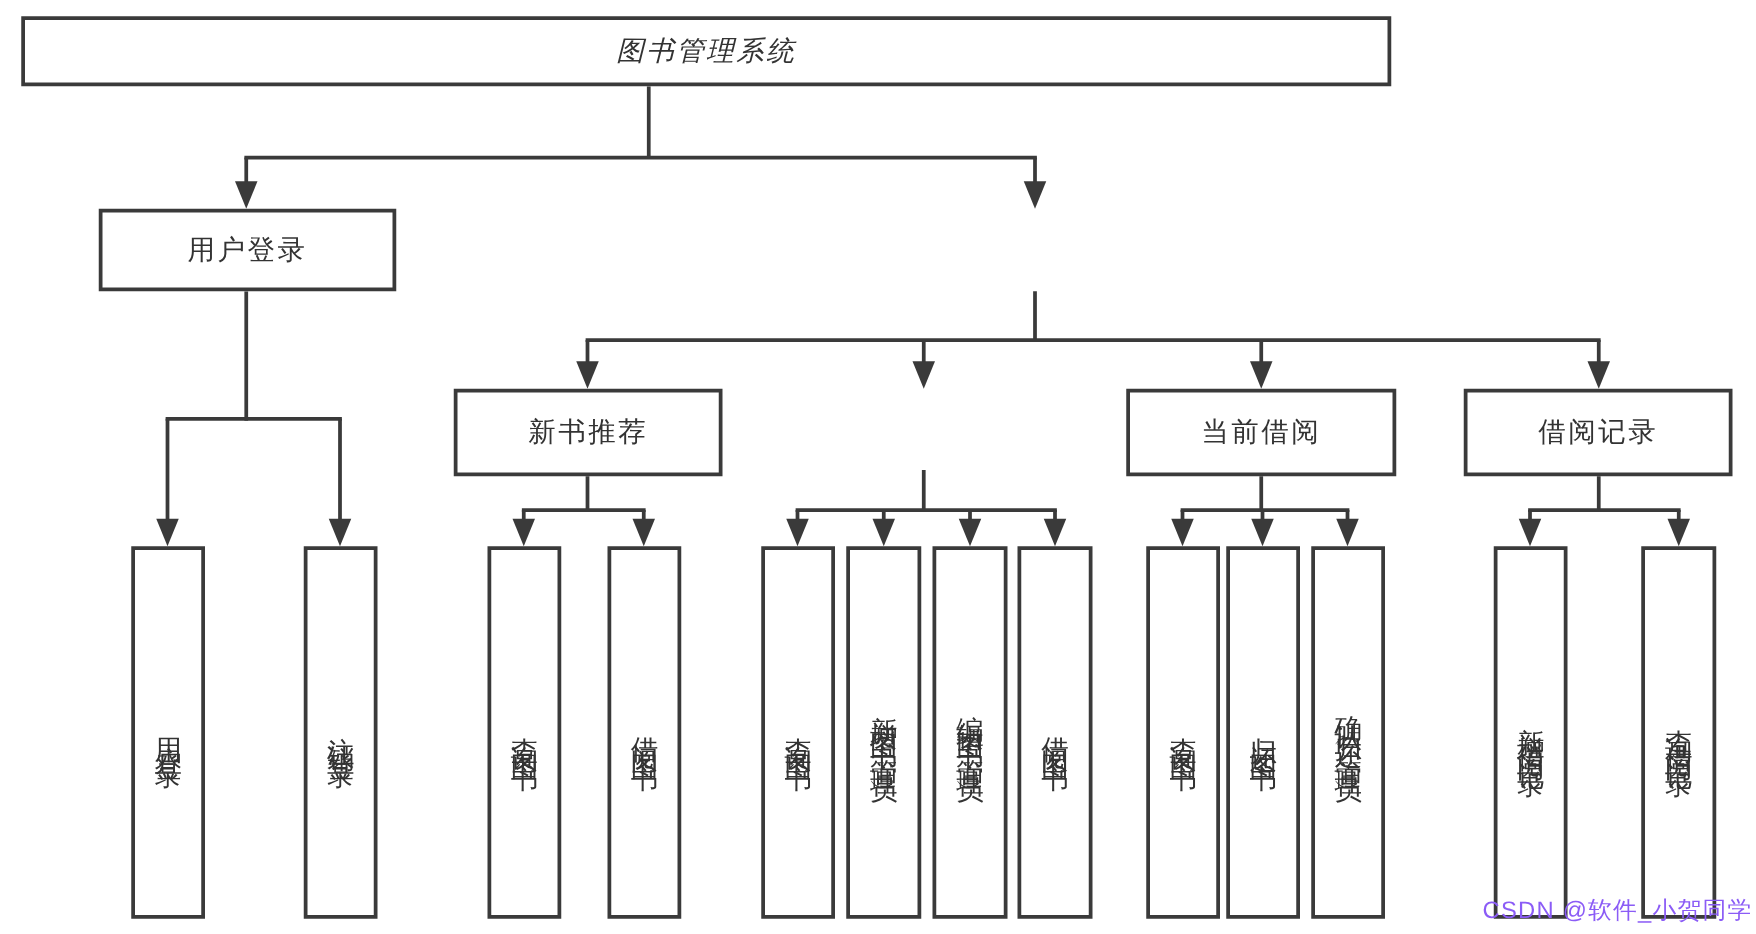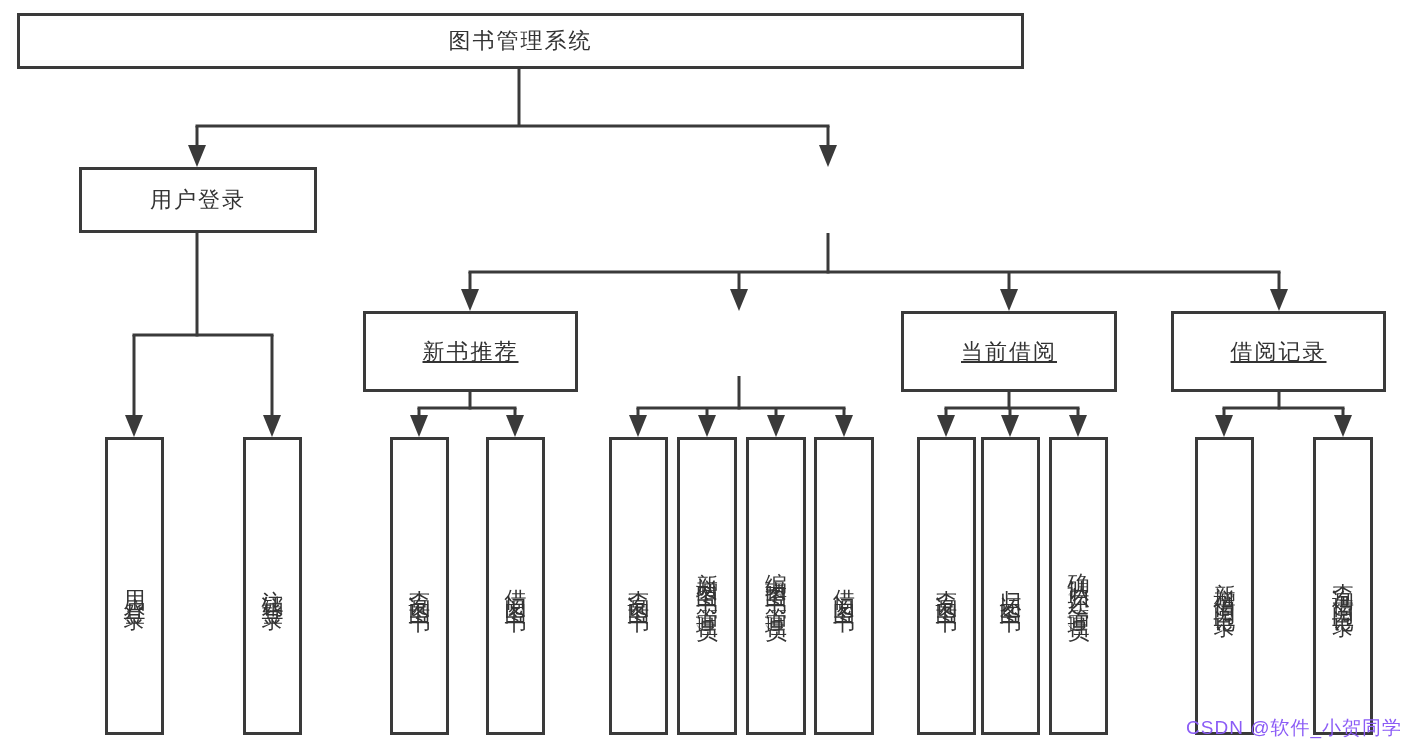--- a/index.html
+++ b/index.html
@@ -27,23 +27,23 @@
     align-items: center;
     justify-content: center;
     color: #333333;
     z-index: 2;
   }
   .h-label {
     font-size: 22px;
     letter-spacing: 2px;
     white-space: nowrap;
   }
-  .root-box  { left: 17px;  top: 13px;  width: 1007px; height: 56px; }
+  .root-box  { left: 17px;  top: 13px;  width: 1096px; height: 56px; font-style: italic; }
   .lvl2      { top: 167px; height: 66px; }
-  .lvl3      { top: 311px; height: 81px; text-decoration: underline; }
+  .lvl3      { top: 311px; height: 70px; }
   .leaf      { top: 437px; height: 298px; }
   .v-label {
     writing-mode: vertical-rl;
     text-orientation: mixed;
     font-size: 22px;
     letter-spacing: 7px;
     line-height: 1;
     color: #333333;
   }
   .watermark {

